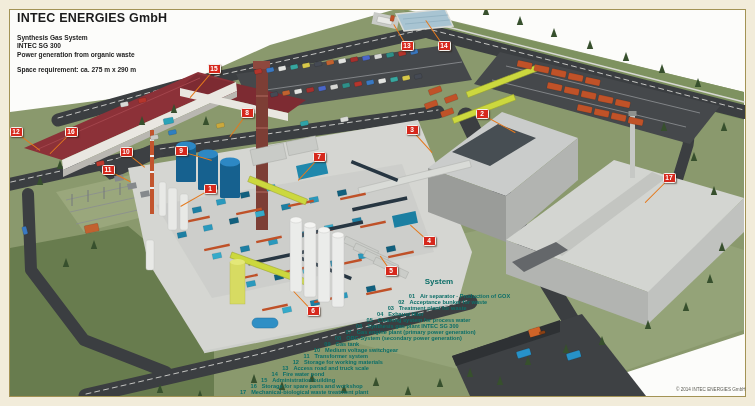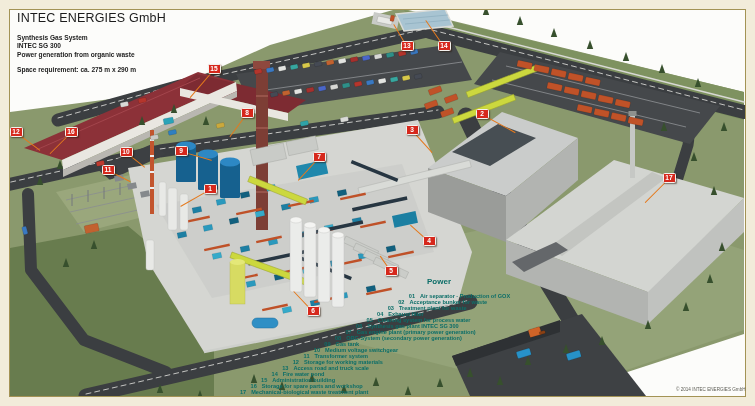--- a/index.html
+++ b/index.html
@@ -9,21 +9,21 @@
     font-family:"Liberation Sans", sans-serif;
     -webkit-font-smoothing:antialiased;
   }
   #stage{position:absolute;inset:0;}
   #plan-svg{position:absolute;left:0;top:0;}
   
   .frame{position:absolute;inset:0;border:9px solid var(--frame,#f2ecda);pointer-events:none;z-index:60;}
   .frame-line{position:absolute;inset:9px;border:1.5px solid var(--frameline,#a39355);pointer-events:none;z-index:61;}
   
   .titleblock{position:absolute;left:17px;top:11px;z-index:20;color:#1b1b1b;}
-  .titleblock h1{font-size:12.5px;margin:0 0 9px 0;font-weight:normal;letter-spacing:.2px;}
+  .titleblock h1{font-size:12.5px;margin:0 0 9px 0;font-weight:bold;letter-spacing:.2px;}
   .titleblock .sub{font-size:6.6px;font-weight:bold;line-height:8.4px;color:#222;}
   .titleblock .space{font-size:6.6px;font-weight:bold;margin-top:7px;color:#222;}
   
   .legend-title{position:absolute;left:409px;top:277px;width:60px;text-align:center;
     font-size:8px;font-weight:bold;color:var(--teal,#0c6e68);z-index:15;}
   .legend-line{position:absolute;white-space:nowrap;font-size:5.6px;line-height:6px;
     font-weight:bold;color:var(--teal,#0c6e68);z-index:15;}
   .legend-num{display:inline-block;width:11px;text-align:right;margin-right:5px;}
   
   .marker{position:absolute;width:13px;height:10px;box-sizing:border-box;
@@ -315,21 +315,21 @@
   </svg>
 
   <div class="titleblock">
     <h1>INTEC ENERGIES GmbH</h1>
     <div class="sub">Synthesis Gas System</div>
     <div class="sub">INTEC SG 300</div>
     <div class="sub">Power generation from organic waste</div>
     <div class="space">Space requirement: ca. 275 m x 290 m</div>
   </div>
 
-  <div class="legend-title">Power</div>
+  <div class="legend-title">System</div>
   <div id="legend-lines">
       <div class="legend-line" style="left: 404px; top: 293px;"><span class="legend-num">01</span><span>Air separator - Production of GOX</span></div>
       <div class="legend-line" style="left: 393.45px; top: 299px;"><span class="legend-num">02</span><span>Acceptance bunker for waste</span></div>
       <div class="legend-line" style="left: 382.9px; top: 305px;"><span class="legend-num">03</span><span>Treatment plant for waste</span></div>
       <div class="legend-line" style="left: 372.35px; top: 311px;"><span class="legend-num">04</span><span>Exhaust filter</span></div>
       <div class="legend-line" style="left: 361.8px; top: 317px;"><span class="legend-num">05</span><span>Cleaning system for process water</span></div>
       <div class="legend-line" style="left: 351.25px; top: 323px;"><span class="legend-num">06</span><span>Synthesis gas plant INTEC SG 300</span></div>
       <div class="legend-line" style="left: 340.7px; top: 329px;"><span class="legend-num">07</span><span>Gas engine plant (primary power generation)</span></div>
       <div class="legend-line" style="left: 330.15px; top: 335px;"><span class="legend-num">08</span><span>ORC-System (secondary power generation)</span></div>
       <div class="legend-line" style="left: 319.6px; top: 341px;"><span class="legend-num">09</span><span>Gas tank</span></div>

